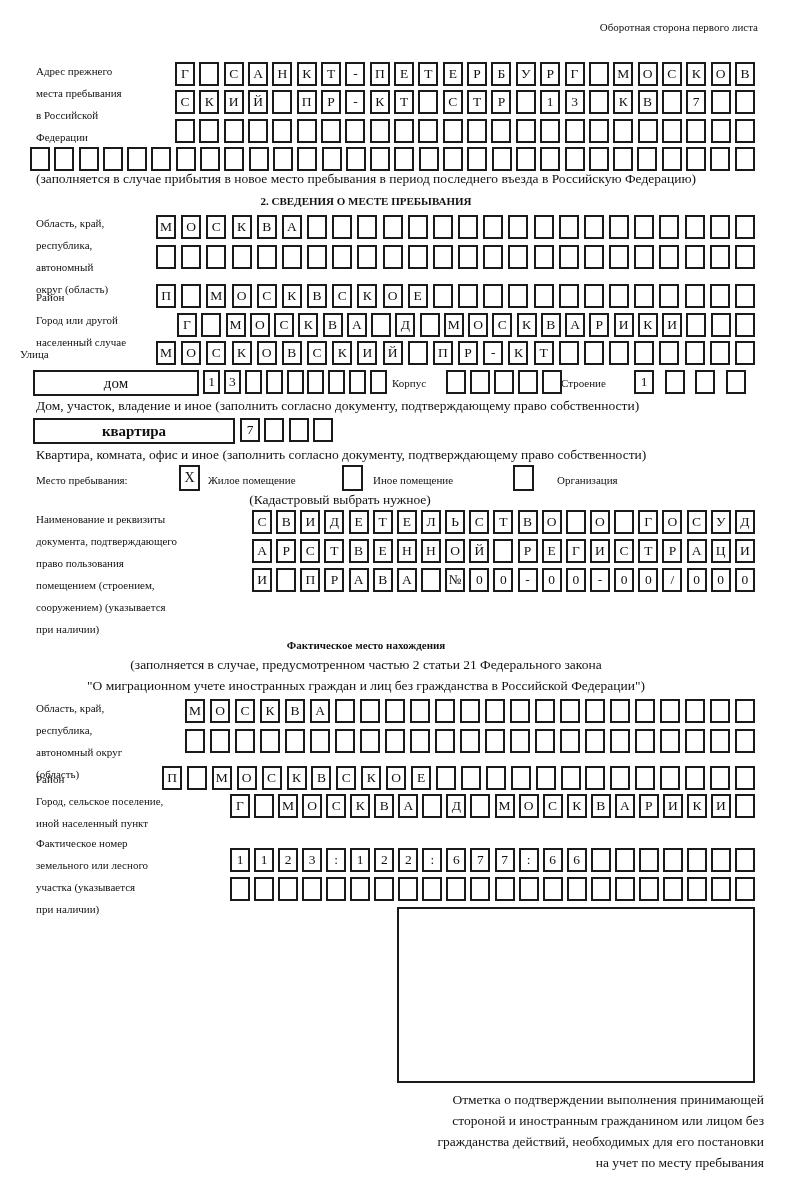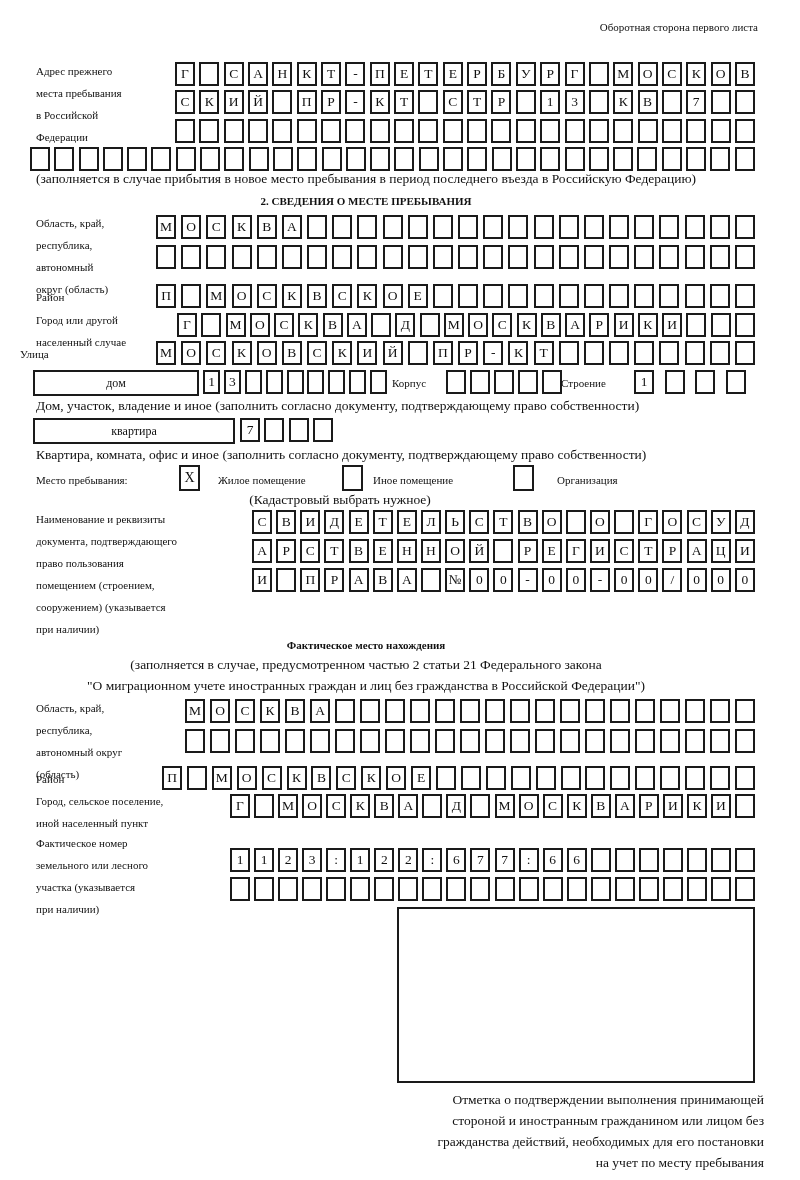--- a/index.html
+++ b/index.html
@@ -14,21 +14,21 @@
   .bold{font-weight:bold;}
   .boxrow{position:absolute;display:flex;justify-content:space-between;height:24px;}
   .cbox{
     flex:0 0 20px;width:20px;height:24px;border:2px solid #1a1a1a;box-sizing:border-box;
     display:flex;align-items:center;justify-content:center;
     font-size:13.5px;line-height:1;background:#fff;
   }
   .sm .cbox{flex-basis:17px;width:17px;}
   .labelbox{
     position:absolute;border:2px solid #1a1a1a;box-sizing:border-box;height:26px;
-    display:flex;align-items:center;justify-content:center;font-size:12px;background:#fff;
+    display:flex;align-items:center;justify-content:center;font-size:15px;background:#fff;
   }
   .chk{
     position:absolute;width:21px;height:26px;border:2px solid #1a1a1a;box-sizing:border-box;
     display:flex;align-items:center;justify-content:center;font-size:14px;background:#fff;
   }
   .stamp-box{position:absolute;border:2px solid #1a1a1a;box-sizing:border-box;background:#fff;}
   .cap{font-size:13.5px;line-height:21px;text-align:right;}
 </style>
 </head>
 <body>
@@ -323,32 +323,32 @@
   </div>
 <div class="abs lbl" style="left:561px;top:372px;text-align:right;">Строение</div>
 <div class="boxrow" style="left:634px;top:370px;width:112px;">
     <span class="cbox">1</span>
     <span class="cbox"></span>
     <span class="cbox"></span>
     <span class="cbox"></span>
   </div>
 <div class="abs note" style="left:36px;top:398px;">Дом, участок, владение и иное (заполнить согласно документу, подтверждающему право собственности)</div>
 
-<div class="labelbox" style="left:33px;top:418px;width:202px;">квартира</div>
+<div class="labelbox" style="left:33px;top:418px;width:202px;font-weight:bold;">квартира</div>
 <div class="boxrow" style="left:240px;top:418px;width:93px;">
     <span class="cbox">7</span>
     <span class="cbox"></span>
     <span class="cbox"></span>
     <span class="cbox"></span>
   </div>
 <div class="abs note" style="left:36px;top:447px;">Квартира, комната, офис и иное (заполнить согласно документу, подтверждающему право собственности)</div>
 
 <div class="abs lbl" style="left:36px;top:469px;">Место пребывания:</div>
 <div class="chk" style="left:179px;top:465px;">X</div>
-<div class="abs lbl" style="left:218px;top:469px;">Жилое помещение</div>
+<div class="abs lbl" style="left:208px;top:469px;">Жилое помещение</div>
 <div class="chk" style="left:342px;top:465px;"></div>
 <div class="abs lbl" style="left:373px;top:469px;">Иное помещение</div>
 <div class="chk" style="left:513px;top:465px;"></div>
 <div class="abs lbl" style="left:557px;top:469px;text-align:right;">Организация</div>
 <div class="abs note" style="left:180px;top:492px;width:320px;text-align:center;">(Кадастровый выбрать нужное)</div>
 
 <div class="abs" style="left:36px;top:508px;">
   <div class="lbl">Наименование и реквизиты</div>
   <div class="lbl">документа, подтверждающего</div>
   <div class="lbl">право пользования</div>

